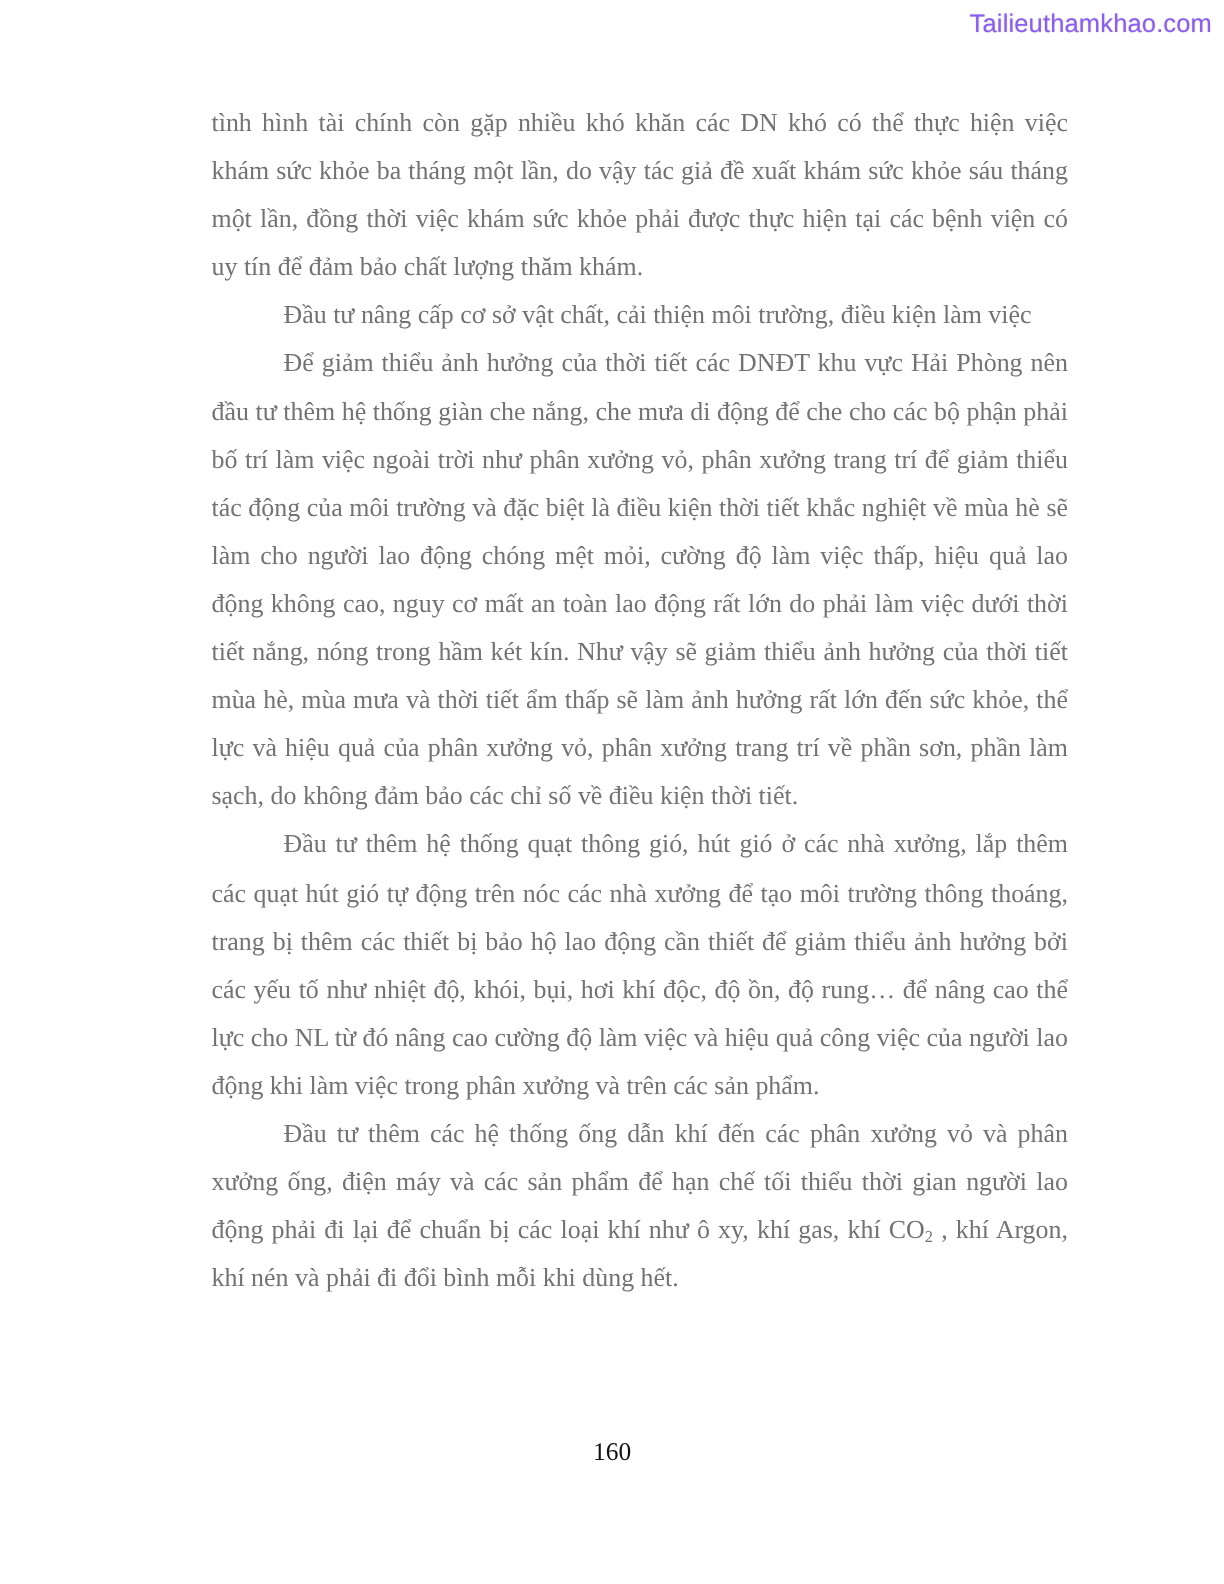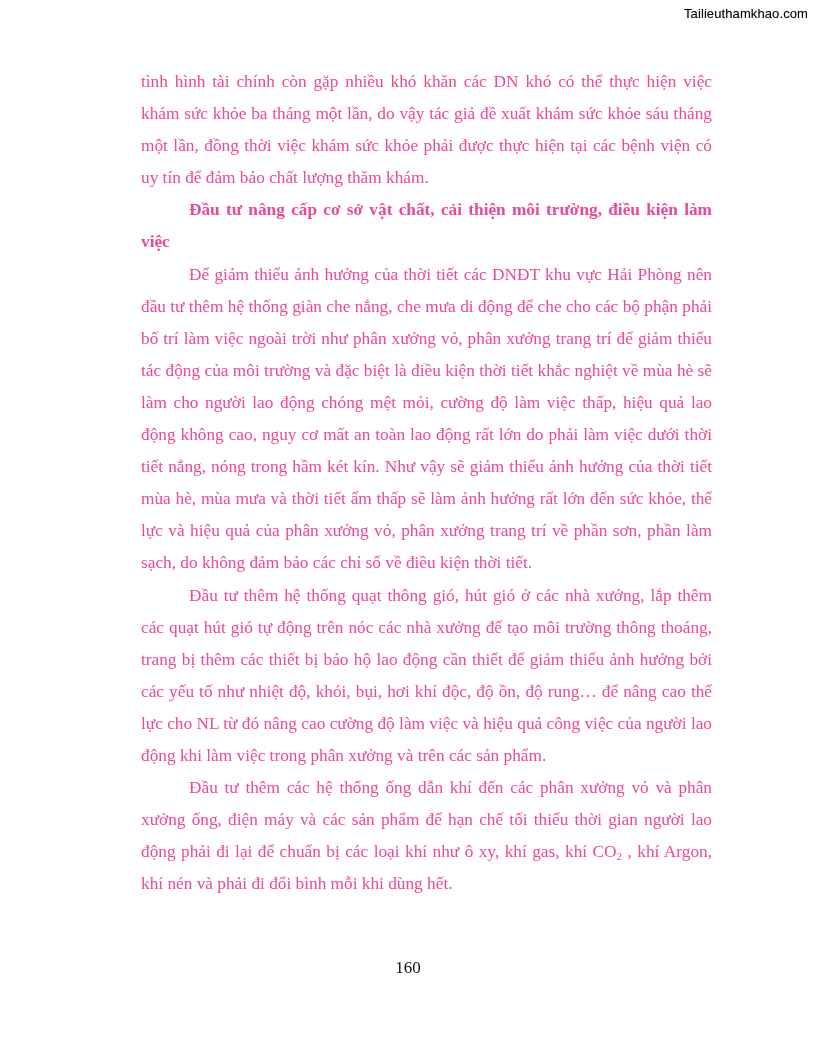--- a/index.html
+++ b/index.html
@@ -1,31 +1,31 @@
 <!DOCTYPE html>
 <html><head>
 <meta charset="utf-8">
 <style>
   html, body { margin: 0; padding: 0; background: #ffffff; }
   body { width: 816px; height: 1056px; position: relative; overflow: hidden; }
   .watermark {
     position: absolute; top: 6px; right: 8px;
     font-family: "Liberation Sans", sans-serif;
-    font-size: 13px; color: #000000;
+    font-size: 17px; color: #8b5cf6;
     text-shadow: 0 0 1px #bbbbbb;
     letter-spacing: 0.1px;
   }
   .page-body {
     position: absolute; left: 141px; top: 66px; width: 571px;
     font-family: "Liberation Serif", serif;
-    font-size: 17.3px; line-height: 32.1px; color: #ec4899;
+    font-size: 17.3px; line-height: 32.1px; color: #737373;
   }
   .para { margin: 0; text-align: justify; text-align-last: left; }
   .indent { text-indent: 48px; }
-  .heading { font-weight: bold; text-indent: 48px; margin: 0; text-align: justify; text-align-last: left; }
+  .heading { font-weight: normal; text-indent: 48px; margin: 0; text-align: justify; text-align-last: left; }
   .page-number {
     position: absolute; left: 0; width: 816px; top: 958px; text-align: center;
     font-family: "Liberation Serif", serif; font-size: 17px; color: #111111;
   }
   sub { font-size: 11px; vertical-align: -3px; line-height: 0; }
 </style>
 </head>
 <body>
 
 <div class="watermark">Tailieuthamkhao.com</div>

